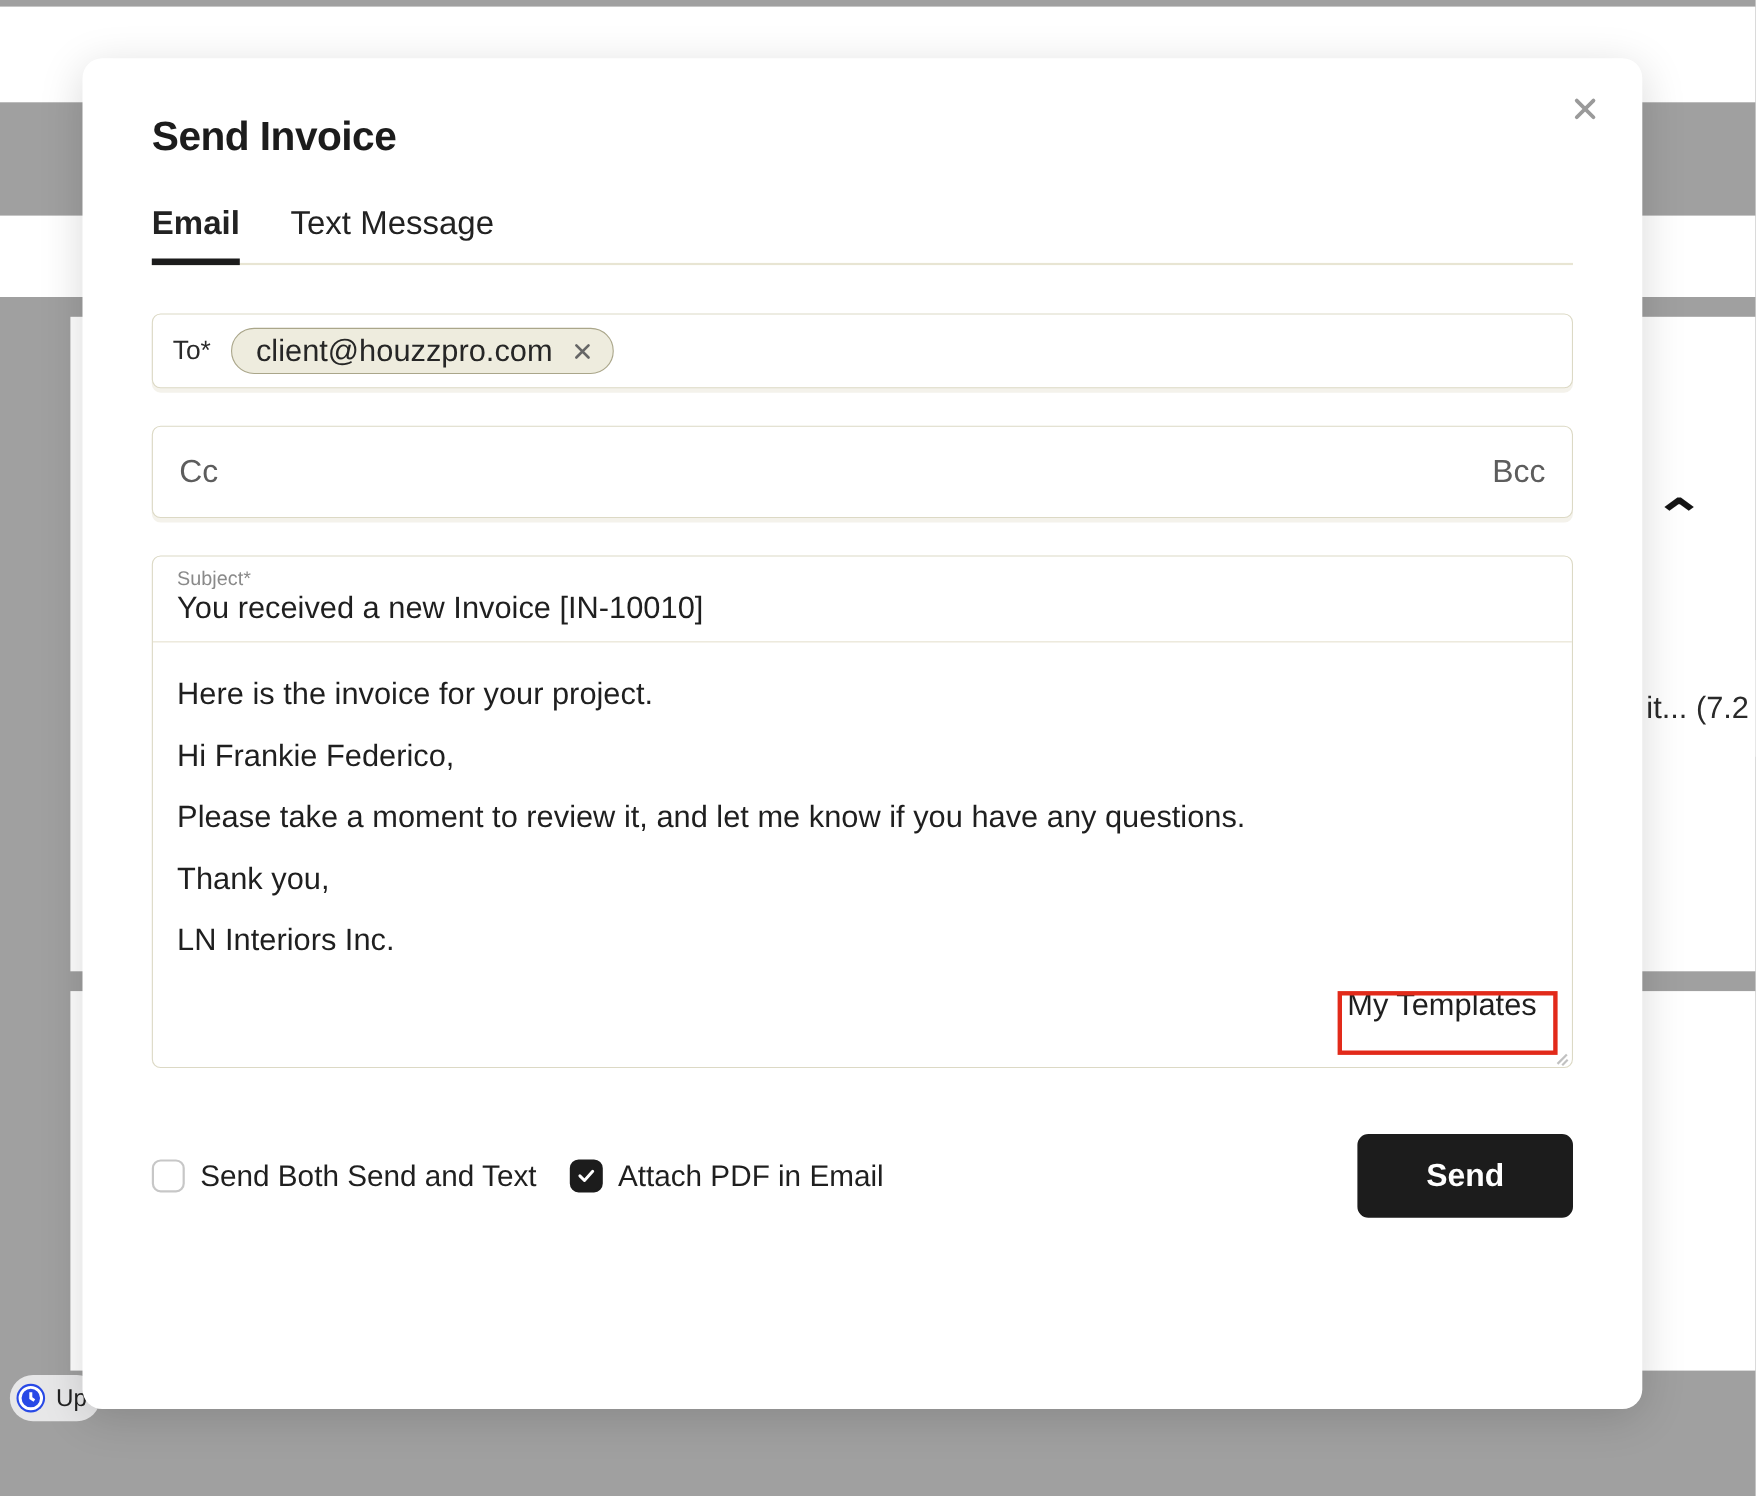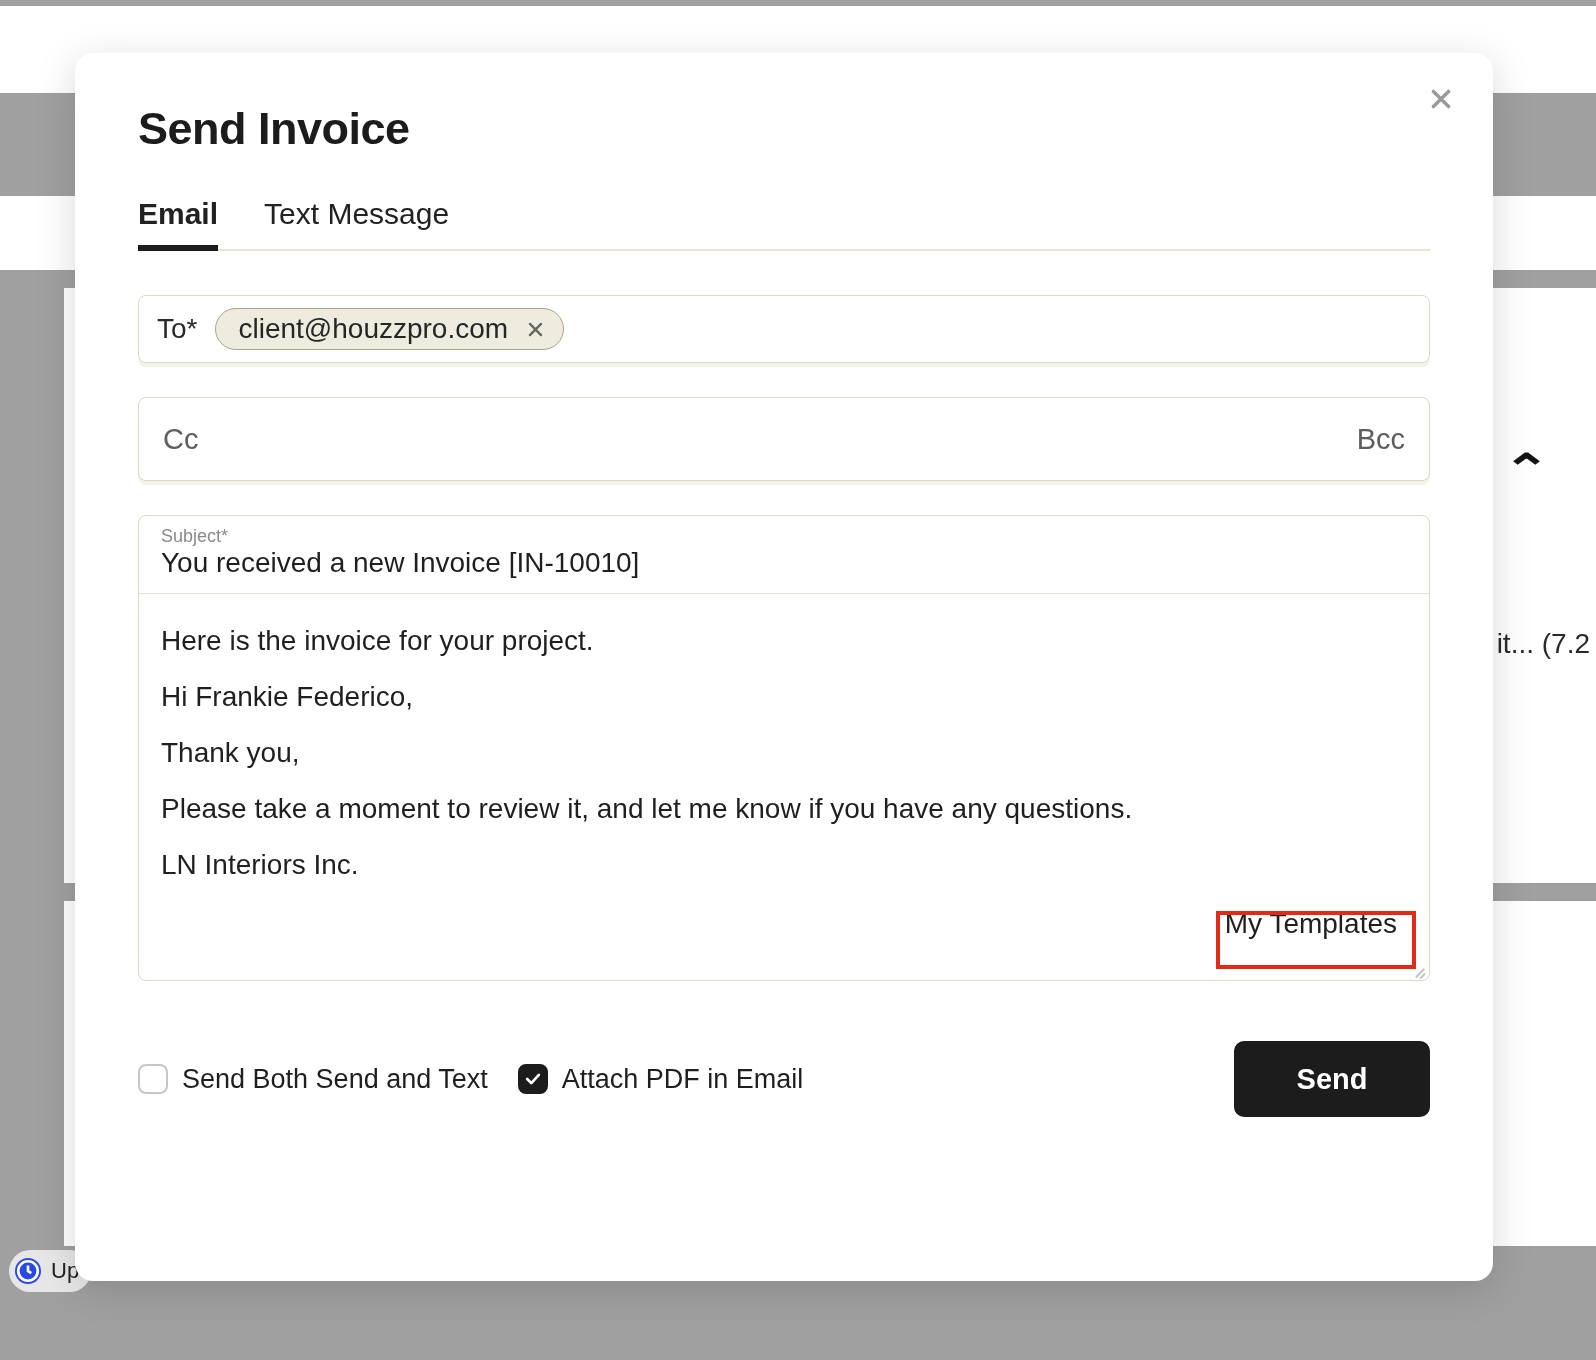--- a/index.html
+++ b/index.html
@@ -41,21 +41,21 @@
       width: 36px;
       height: 36px;
       display: flex;
       align-items: center;
       justify-content: center;
       cursor: pointer;
       color: #9a9a9a;
     }
     .close-btn svg { width: 26px; height: 26px; }
     .modal-title {
-      font-size: 45px;
+      font-size: 37px;
       font-weight: 700;
       color: #1c1c1c;
       letter-spacing: -0.5px;
       margin-bottom: 42px;
     }
     .tabs {
       display: flex;
       gap: 46px;
       border-bottom: 2px solid #e8e5d3;
       margin-bottom: 44px;
@@ -87,21 +87,21 @@
       margin-bottom: 34px;
       box-shadow: 0 4px 0 0 rgba(210,205,175,0.25);
     }
     .to-row {
       display: flex;
       align-items: center;
       padding: 12px 18px;
       min-height: 62px;
       gap: 18px;
     }
-    .to-label { font-size: 28px; color: #2a2a2a; }
+    .to-label { font-size: 24px; color: #2a2a2a; }
     .chip {
       display: inline-flex;
       align-items: center;
       gap: 18px;
       background: #eeecde;
       border: 1px solid #aaa68a;
       border-radius: 26px;
       padding: 4px 18px 4px 22px;
       font-size: 28px;
       color: #262626;
@@ -298,22 +298,22 @@
   </div>
 
   <div class="subject-body">
     <div class="subject-section">
       <div class="subject-small">Subject*</div>
       <input class="subject-value" value="You received a new Invoice [IN-10010]" style="">
     </div>
     <div class="body-section">
       <p>Here is the invoice for your project.</p>
       <p>Hi Frankie Federico,</p>
+      <p>Please take a moment to review it, and let me know if you have any questions.</p>
       <p>Thank you,</p>
-      <p>Please take a moment to review it, and let me know if you have any questions.</p>
       <p>LN Interiors Inc.</p>
       <div class="templates-btn">My Templates</div>
       <div class="templates-highlight"></div>
       <div class="resize-handle"></div>
     </div>
   </div>
 
   <div class="footer">
     <div class="check-item">
       <div class="checkbox"></div>

